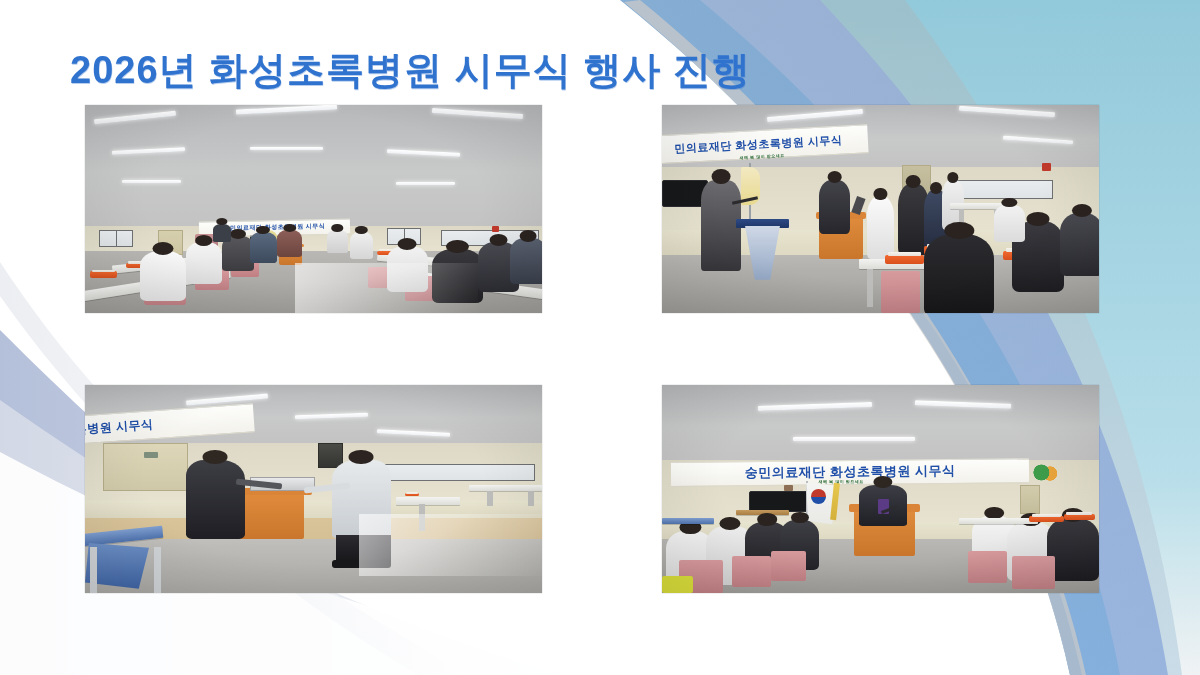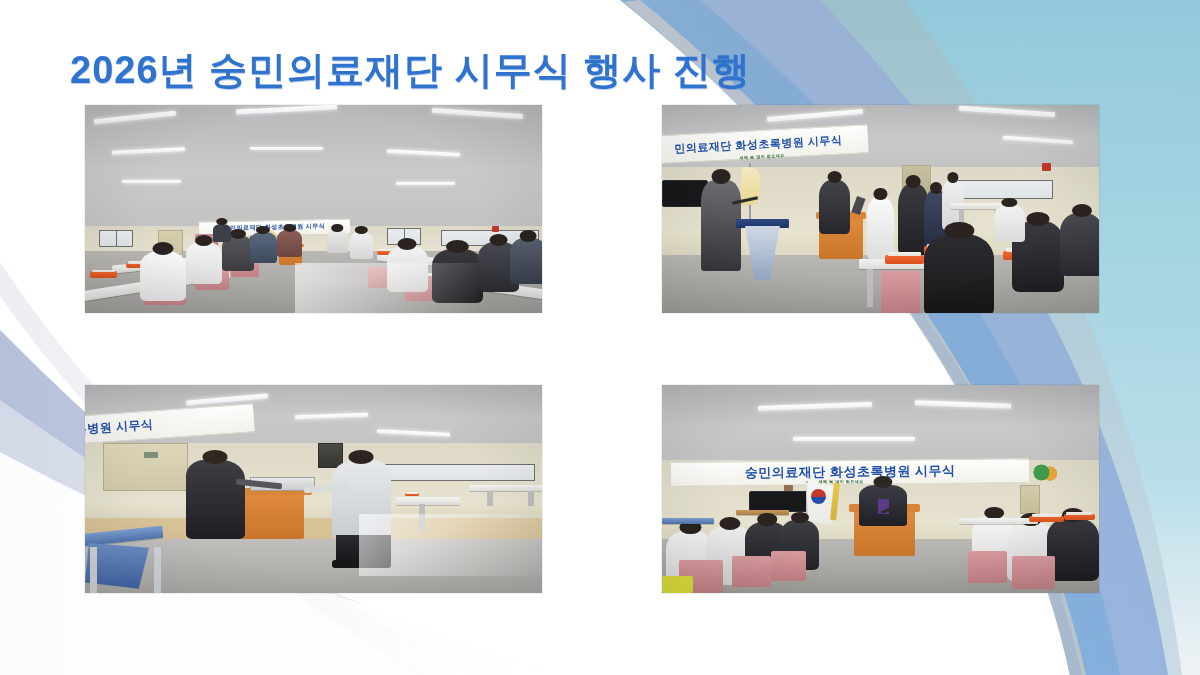--- a/index.html
+++ b/index.html
@@ -243,21 +243,21 @@
 
       <g>
         <path d="M0,330 C140,470 250,560 430,675 L0,675 Z" fill="url(#gBLa)" opacity="0.85"></path>
         <path d="M0,400 C170,520 320,600 560,675 L0,675 Z" fill="url(#gBLb)" opacity="0.9"></path>
         <path d="M0,452 C200,560 420,640 700,675 L0,675 Z" fill="#ffffff" opacity="0.92"></path>
         <path d="M0,262 C110,430 260,560 470,675 L418,675 C230,562 96,432 0,296 Z" fill="url(#gLeftSoft)" opacity="0.55"></path>
       </g>
     </svg>
   </div>
 
-  <div class="title">2026년 숭민의료재단 시무식 행사 진행</div>
+  <div class="title">2026년 화성초록병원 시무식 행사 진행</div>
 
   <div class="photo" style="left:85px; top:105px; width:457px; height:208px;">
     <div class="scene">
       <div class="ceiling" style="height:58%;"></div>
       <div class="wall-upper" style="top:58%; height:12%;"></div>
       <div class="wall-lower" style="top:70%; height:8%;"></div>
       <div class="floor" style="height:30%;"></div>
 
       <div class="light" style="left:2%;  top:5%;  width:18%; height:2.2%; transform:rotate(-6deg);"></div>
       <div class="light" style="left:33%; top:1%;  width:22%; height:2.2%; transform:rotate(-3deg);"></div>

